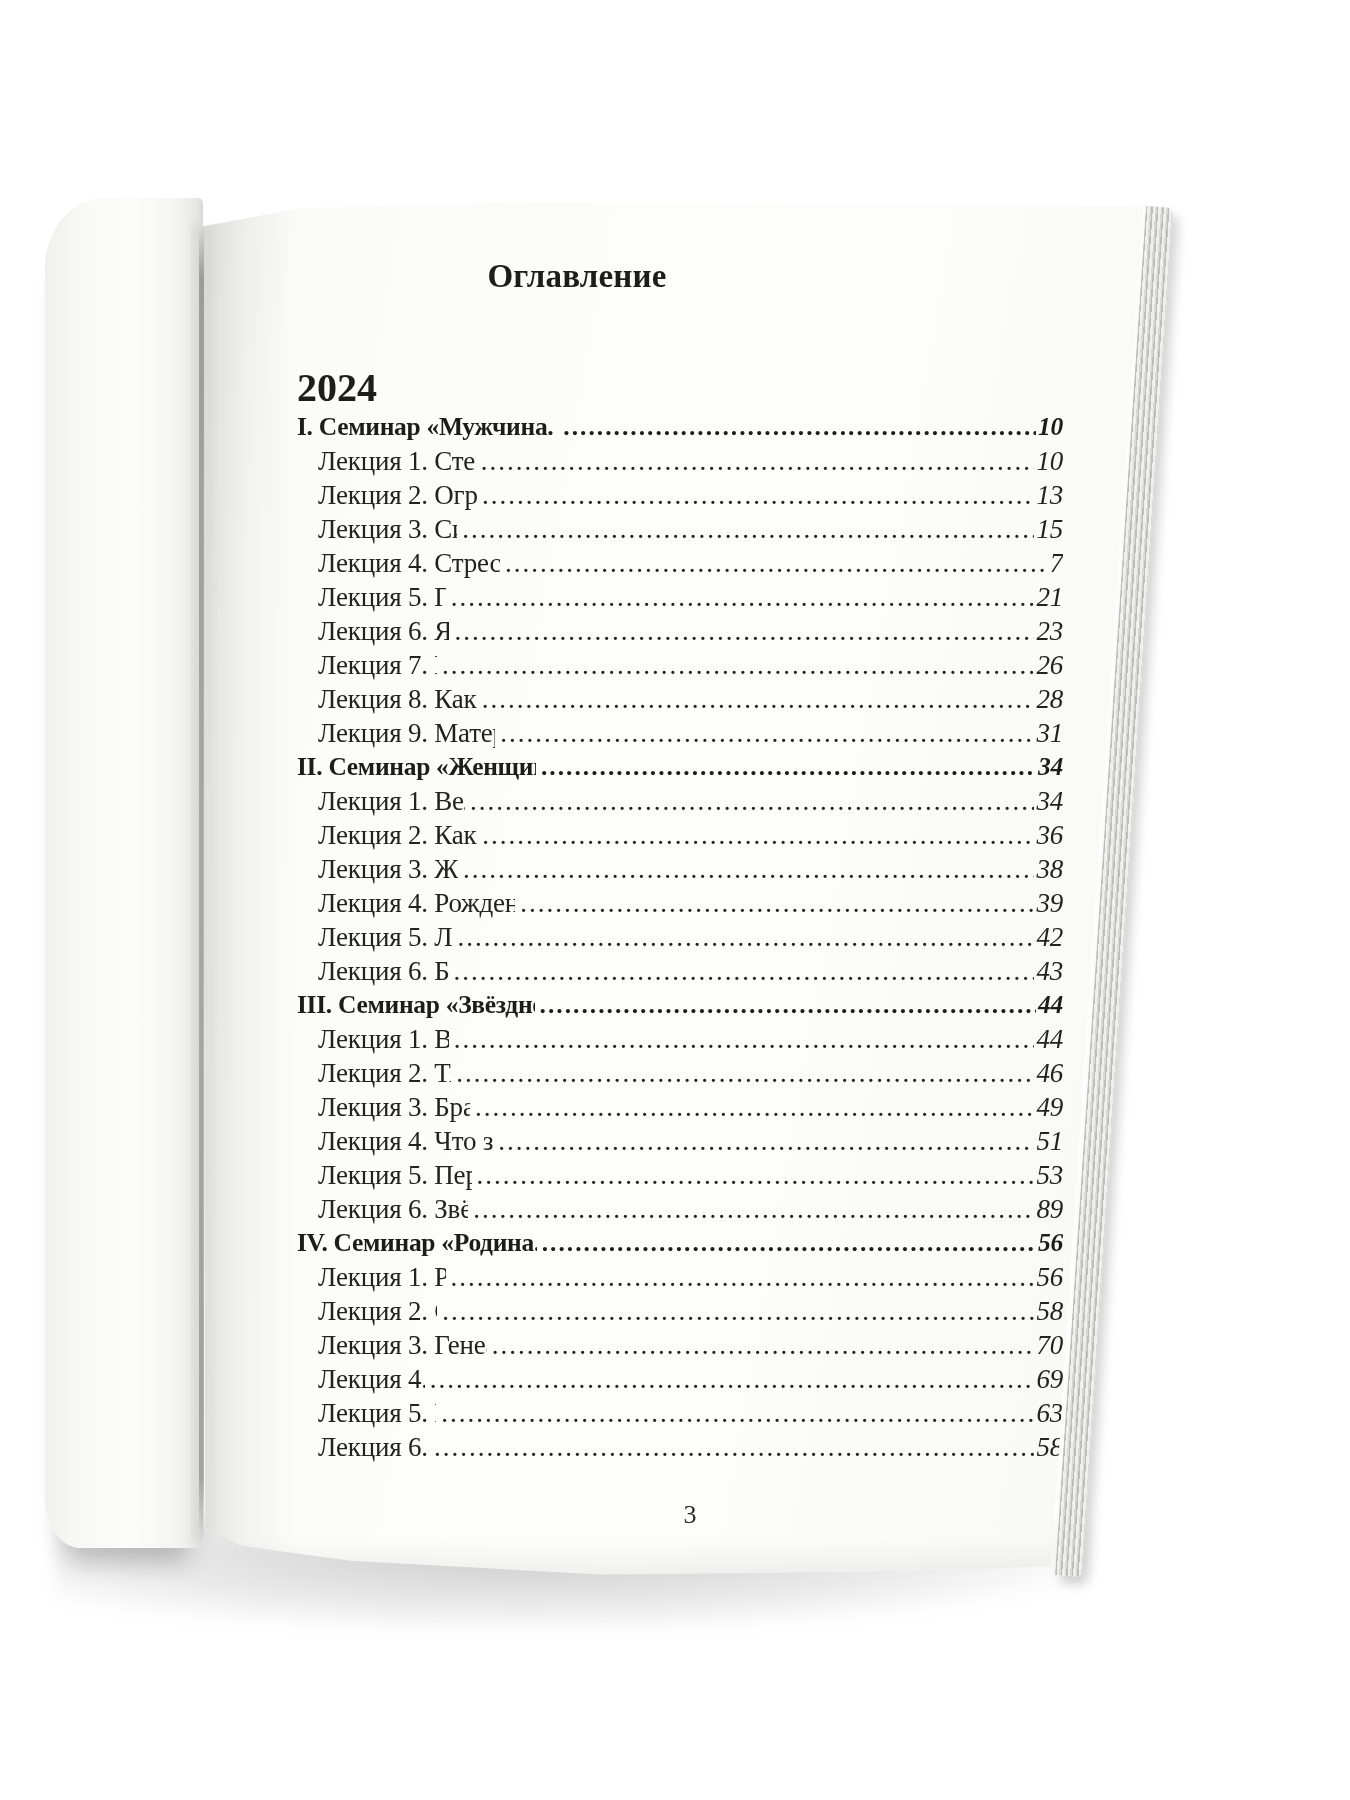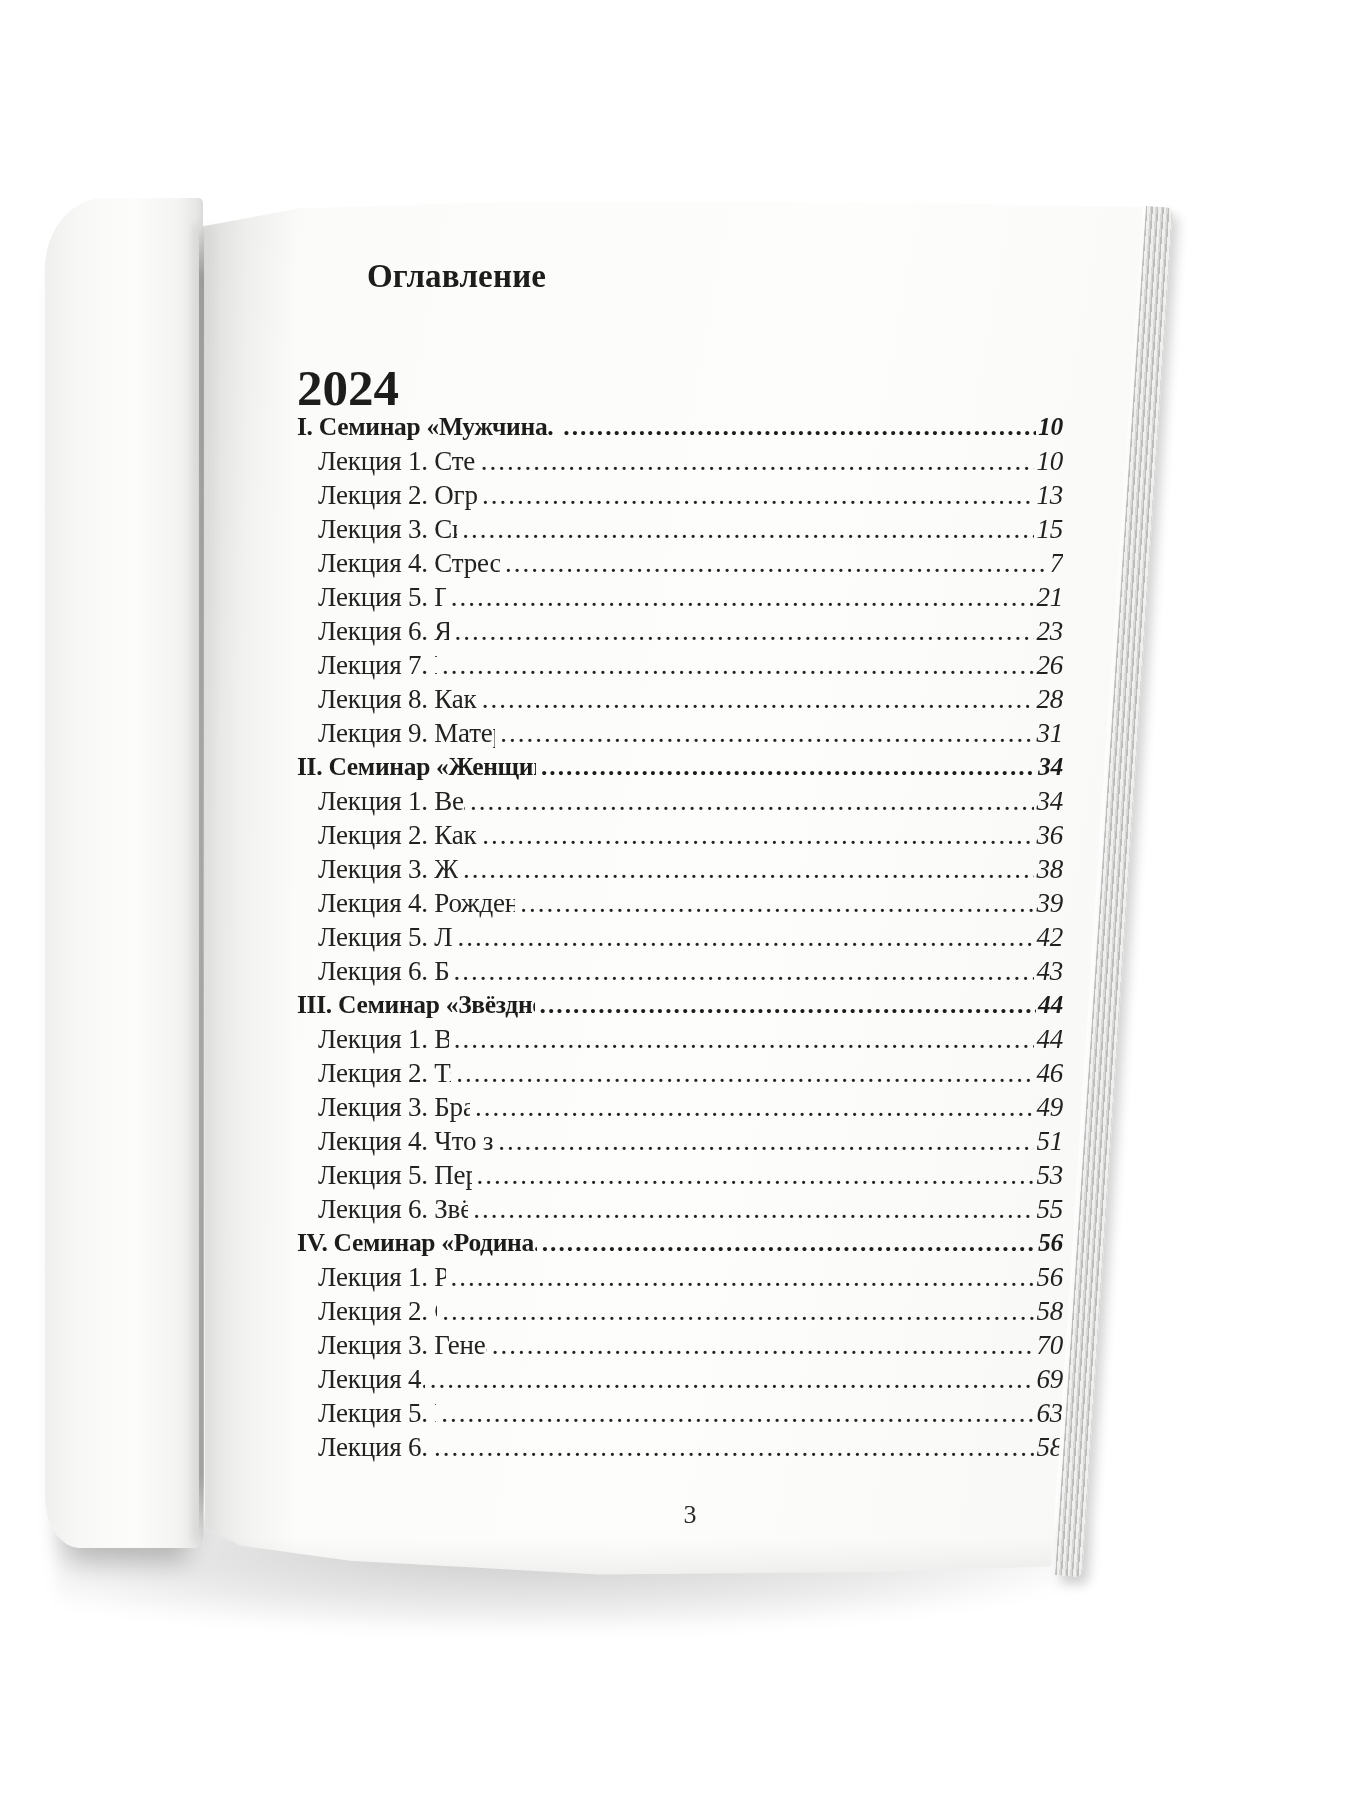--- a/index.html
+++ b/index.html
@@ -57,25 +57,25 @@
     position:absolute;left:199px;top:224px;width:5px;height:1318px;z-index:3;
     background:linear-gradient(180deg,rgba(110,110,108,0) 0%,rgba(104,104,102,0.55) 4%,
                rgba(92,92,90,0.42) 50%,rgba(104,104,102,0.5) 95%,rgba(110,110,108,0) 100%);
     filter:blur(0.6px);
     box-shadow:-5px 0 9px rgba(0,0,0,0.10),7px 0 12px rgba(0,0,0,0.06);
   }
 
   
   .content{position:absolute;inset:0;padding:0 115px 0 94px;z-index:4;}
   .toc-title{
-    margin:56px 0 0 70px;width:420px;text-align:left;
+    margin:56px 0 0 70px;width:420px;text-align:center;
     font-size:33px;line-height:40px;font-weight:bold;letter-spacing:0.2px;color:#1d1d1b;
   }
   .year{
-    margin:70px 0 0 0;font-size:51px;line-height:44px;font-weight:bold;color:#1d1d1b;
+    margin:70px 0 0 0;font-size:40px;line-height:44px;font-weight:bold;color:#1d1d1b;
   }
   .toc{width:766px;margin-top:0;}
   .row{
     display:flex;align-items:baseline;height:34px;line-height:34px;
     white-space:nowrap;overflow:hidden;
   }
   .row .t{flex:0 1 auto;min-width:0;overflow:hidden;white-space:nowrap;}
   .row .leader{flex:1 1 auto;min-width:0;overflow:hidden;white-space:nowrap;padding:0 2px 0 5px;}
   .row .leader::after{
     content:"..........................................................................................................................................";
@@ -212,21 +212,21 @@
             <span class="num">51</span>
           </div>
           <div class="row e">
             <span class="t">Лекция 5. Пересечение путей</span>
             <span class="leader"></span>
             <span class="num">53</span>
           </div>
           <div class="row e">
             <span class="t">Лекция 6. Звёздное Братство</span>
             <span class="leader"></span>
-            <span class="num">55</span>
+            <span class="num">89</span>
           </div>
           <div class="row h">
             <span class="t">IV. Семинар «Родина. Животворение» (март 2024)</span>
             <span class="leader"></span>
             <span class="num">56</span>
           </div>
           <div class="row e">
             <span class="t">Лекция 1. Родовая нить</span>
             <span class="leader"></span>
             <span class="num">56</span>

